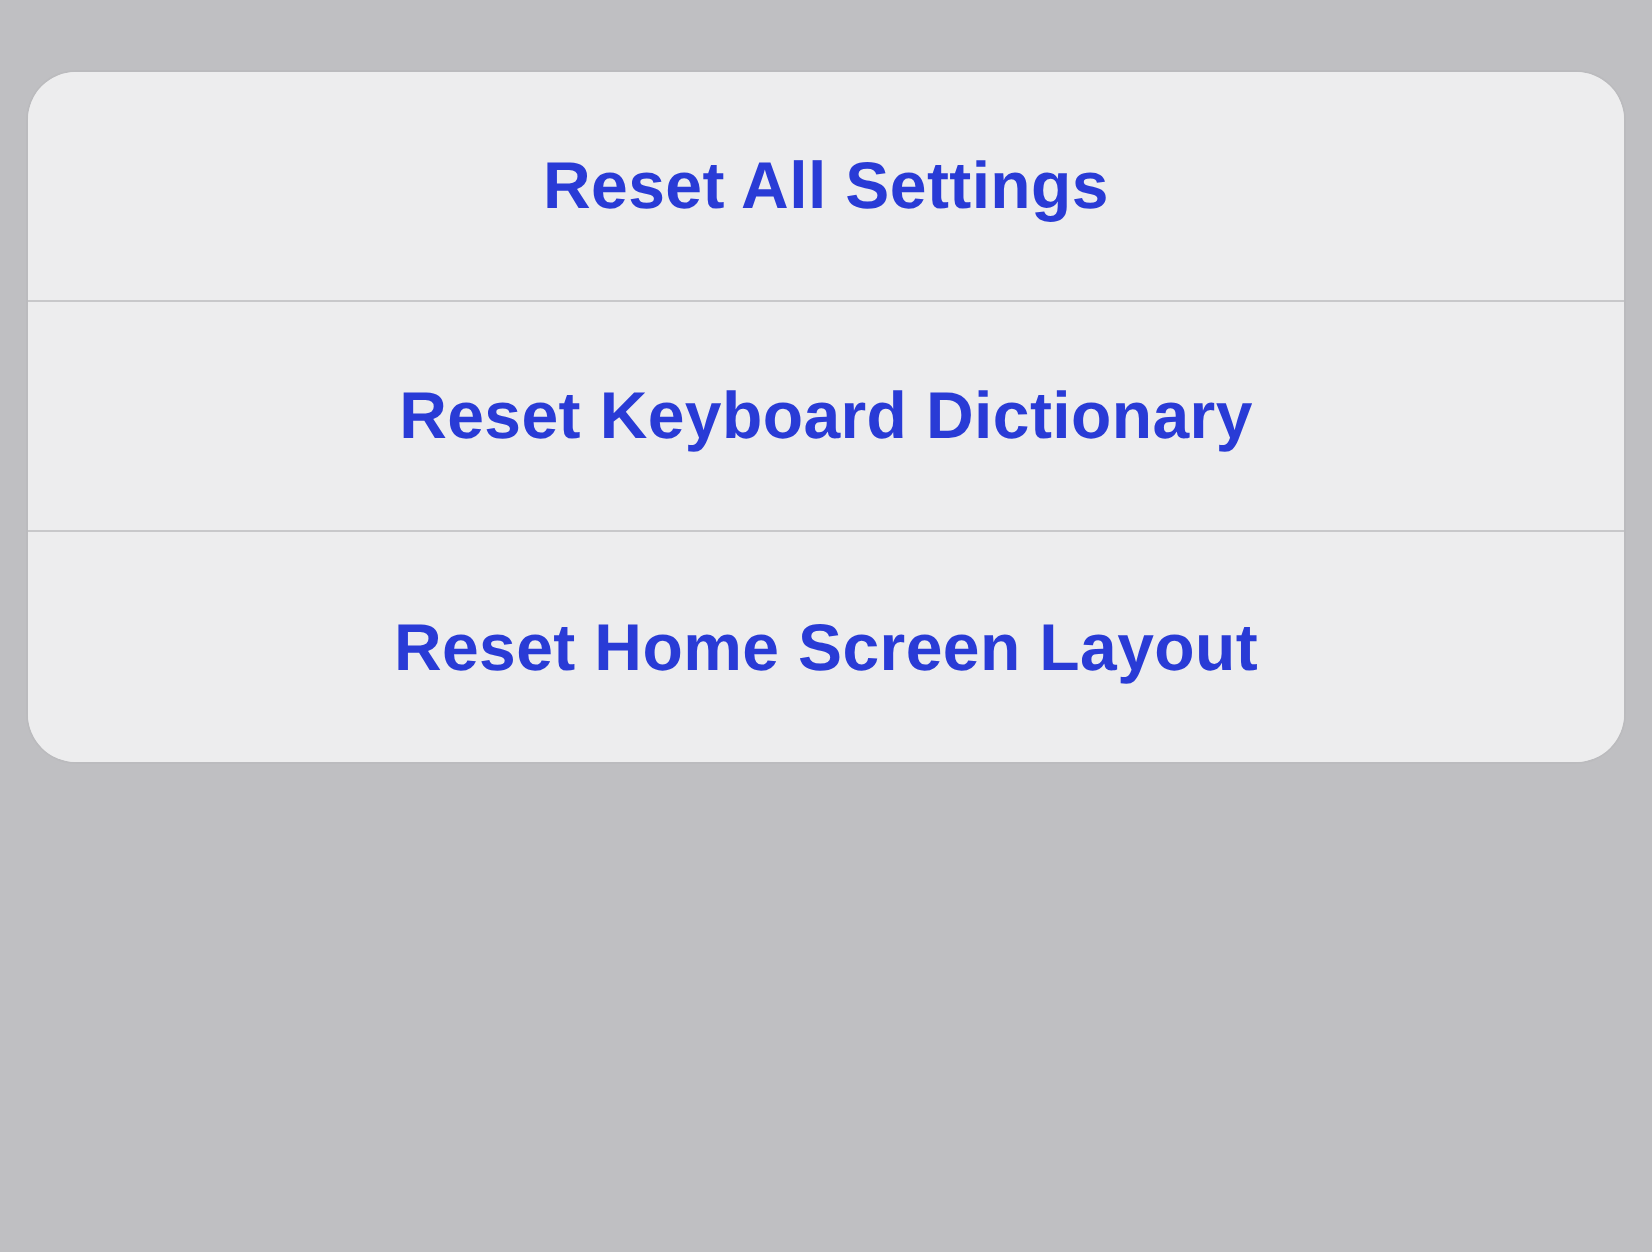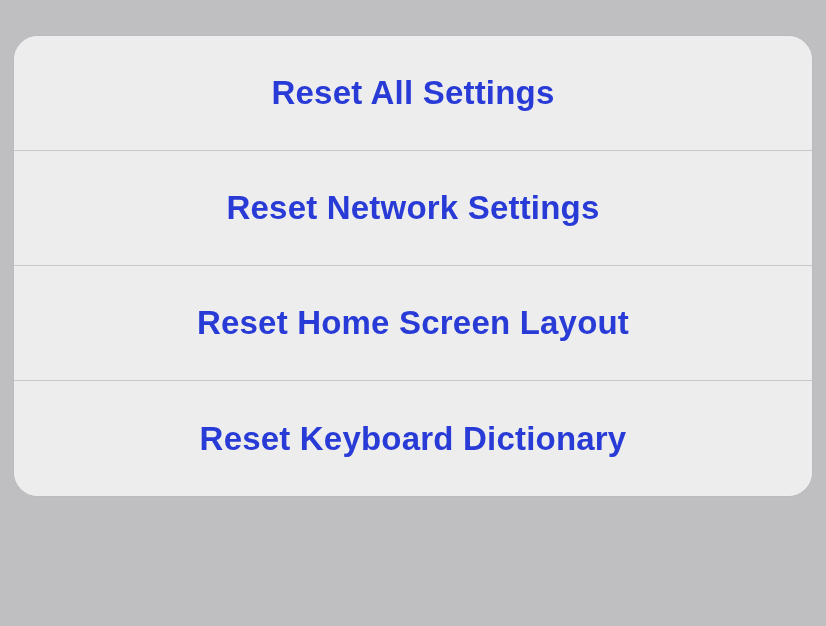--- a/index.html
+++ b/index.html
@@ -45,21 +45,18 @@
     }
   </style>
 </head>
 <body>
 
 <div class="sheet">
   <div class="menu-item">
     <span class="menu-label">Reset All Settings</span>
   </div>
   <div class="menu-item">
-    <span class="menu-label">Reset Network Settings</span>
+    <span class="menu-label">Reset Keyboard Dictionary</span>
   </div>
   <div class="menu-item">
     <span class="menu-label">Reset Home Screen Layout</span>
   </div>
-  <div class="menu-item">
-    <span class="menu-label">Reset Keyboard Dictionary</span>
-  </div>
 </div>
 
 </body></html>

